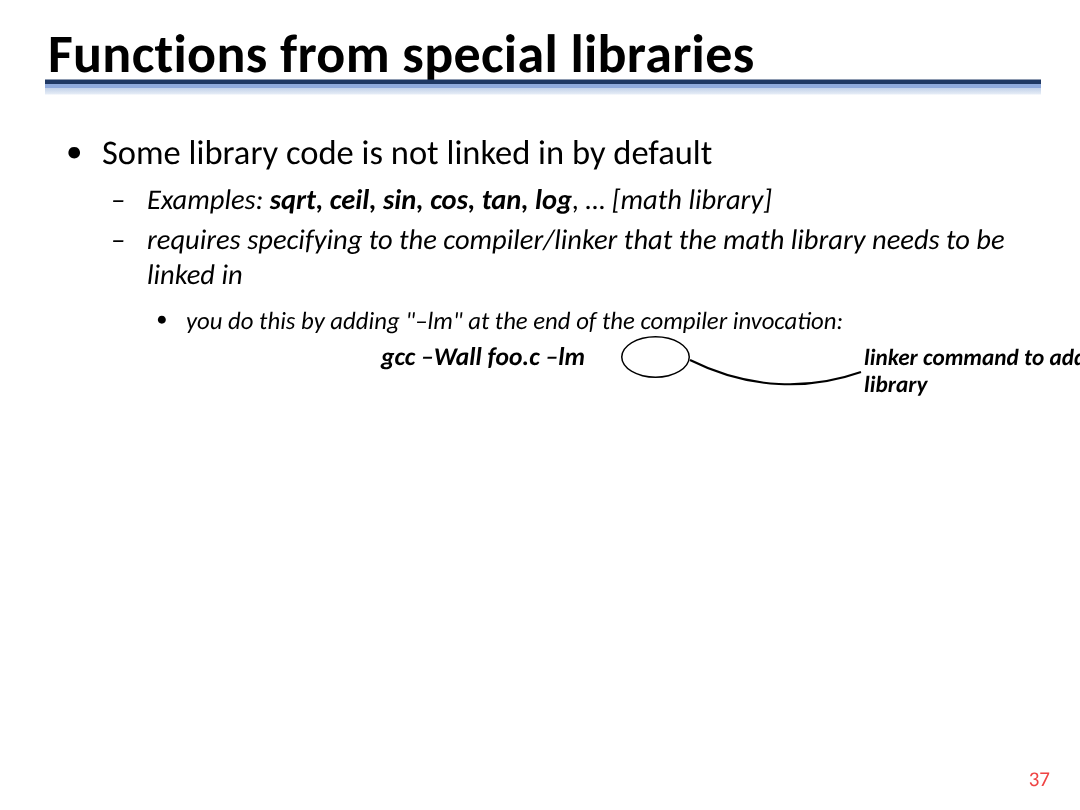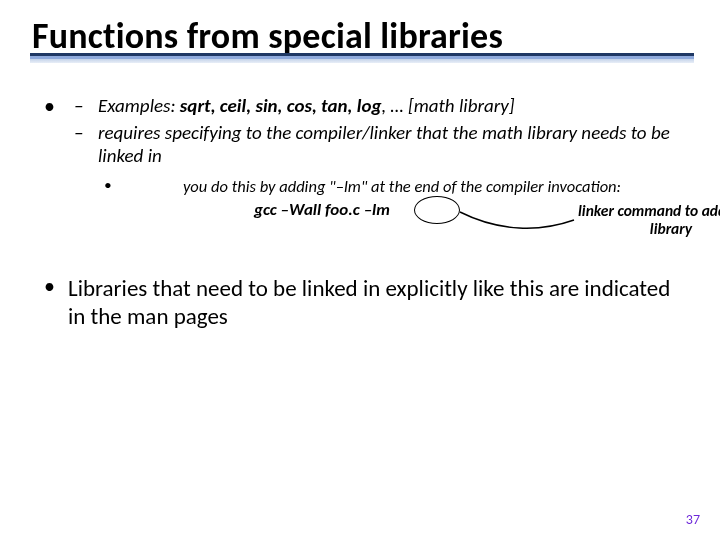--- a/index.html
+++ b/index.html
@@ -98,21 +98,20 @@
     position: absolute;
     left: 6px;
     top: 0;
     color: #000;
   }
   ul.lvl3 {
     list-style: none;
     margin: 8px 0 0 0;
     padding: 0;
     font-size: 16.5px;
-    text-align: center;
   }
   ul.lvl3 > li {
     position: relative;
     padding-left: 26px;
     margin-bottom: 4px;
   }
   ul.lvl3 > li::before {
     content: "•";
     position: absolute;
     left: 6px;
@@ -159,38 +158,39 @@
     width: 190px;
     font-size: 15.5px;
     font-weight: 700;
     line-height: 1.18;
   }
   .page-num {
     position: absolute;
     right: 20px;
     bottom: 12px;
     font-size: 14px;
-    color: #6d28d9;
+    color: #ef4444;
   }
 </style>
 </head>
 <body>
 
 <div class="slide">
 
   <div class="title">Functions from special libraries</div>
   <div class="title-underline">
     <div class="bar-dark"></div>
     <div class="bar-mid"></div>
     <div class="bar-grad"></div>
   </div>
 
   <div class="body">
     <ul class="lvl1">
       <li>
+        <span>Some library code is not linked in by default</span>
         <ul class="lvl2">
           <li>
             <span>Examples: </span><span class="bold">sqrt, ceil, sin, cos, tan, log</span><span>, … [math library]</span>
           </li>
           <li>
             <span>requires specifying to the compiler/linker that the math library needs to be linked in</span>
             <ul class="lvl3">
               <li>
                 <span>you do this by adding "–lm" at the end of the compiler invocation:</span>
                 <div class="cmd-row">
@@ -199,20 +199,17 @@
                   <svg class="connector" viewBox="0 0 120 20">
                     <path d="M0 2 C 40 22, 80 22, 114 10" stroke="#000" stroke-width="1.4" fill="none"></path>
                   </svg>
                   <div class="annot">linker command   to add math library</div>
                 </div>
               </li>
             </ul>
           </li>
         </ul>
       </li>
-      <li>
-        <span>Libraries that need to be linked in explicitly like this are indicated in the man pages</span>
-      </li>
     </ul>
   </div>
 
   <div class="page-num">37</div>
 </div>
 
 </body></html>

